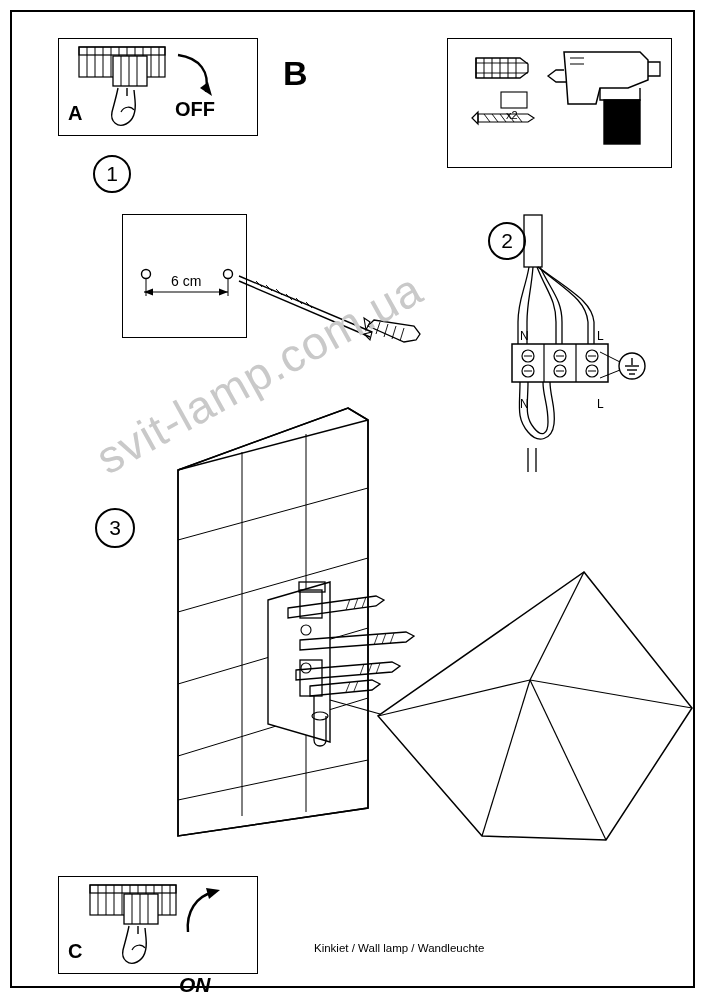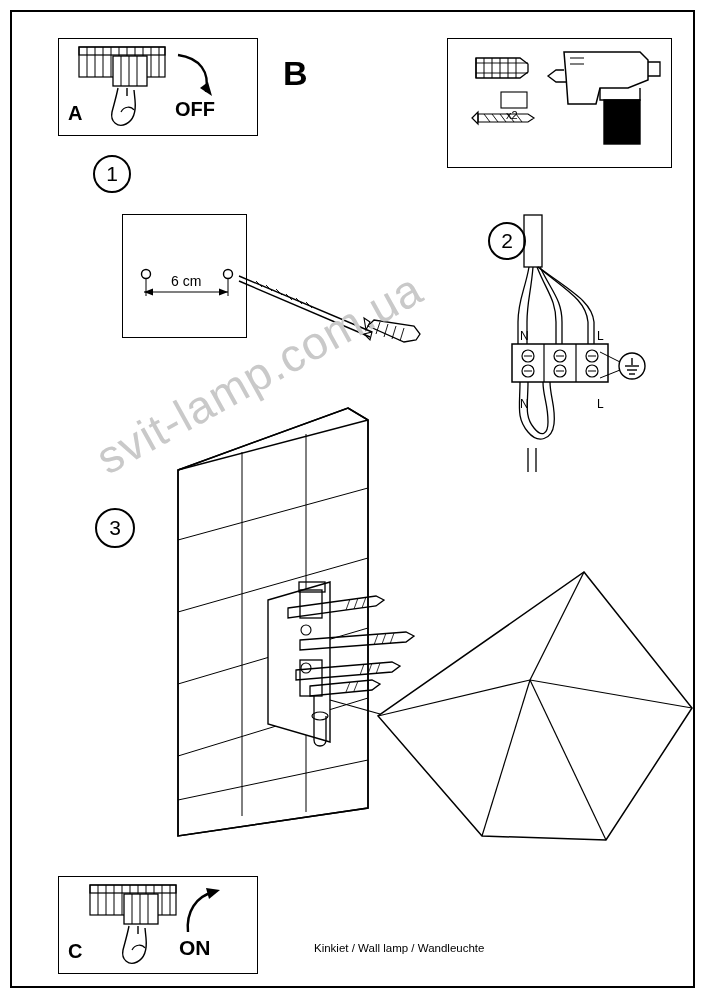--- a/index.html
+++ b/index.html
@@ -314,21 +314,21 @@
 
     <line x1="330" y1="700" x2="380" y2="714" stroke="#000" stroke-width="1.2"></line>
   </svg>
 
   <div class="wm">
     <span>svit-lamp.com.ua</span>
   </div>
 
   <div class="box" style="left:58px; top:876px; width:200px; height:98px;"></div>
   <div class="lbl" style="left:68px; top:941px; font-size:20px;">C</div>
-  <div class="lbl" style="left:179px; top:937px; font-size:21px;">ON</div>
+  <div class="lbl" style="left:179px; top:974px; font-size:21px;font-style:italic;">ON</div>
 
   <svg width="707" height="1000" viewBox="0 0 707 1000">
     <rect x="90" y="885" width="86" height="30" fill="none" stroke="#000" stroke-width="1.2"></rect>
     <rect x="90" y="885" width="86" height="8" fill="none" stroke="#000" stroke-width="1.2"></rect>
     <g stroke="#000" stroke-width="1">
       <line x1="98" y1="885" x2="98" y2="915"></line>
         <line x1="106" y1="885" x2="106" y2="915"></line>
       <line x1="114" y1="885" x2="114" y2="915"></line>
         <line x1="122" y1="885" x2="122" y2="915"></line>
       <line x1="130" y1="885" x2="130" y2="915"></line>

